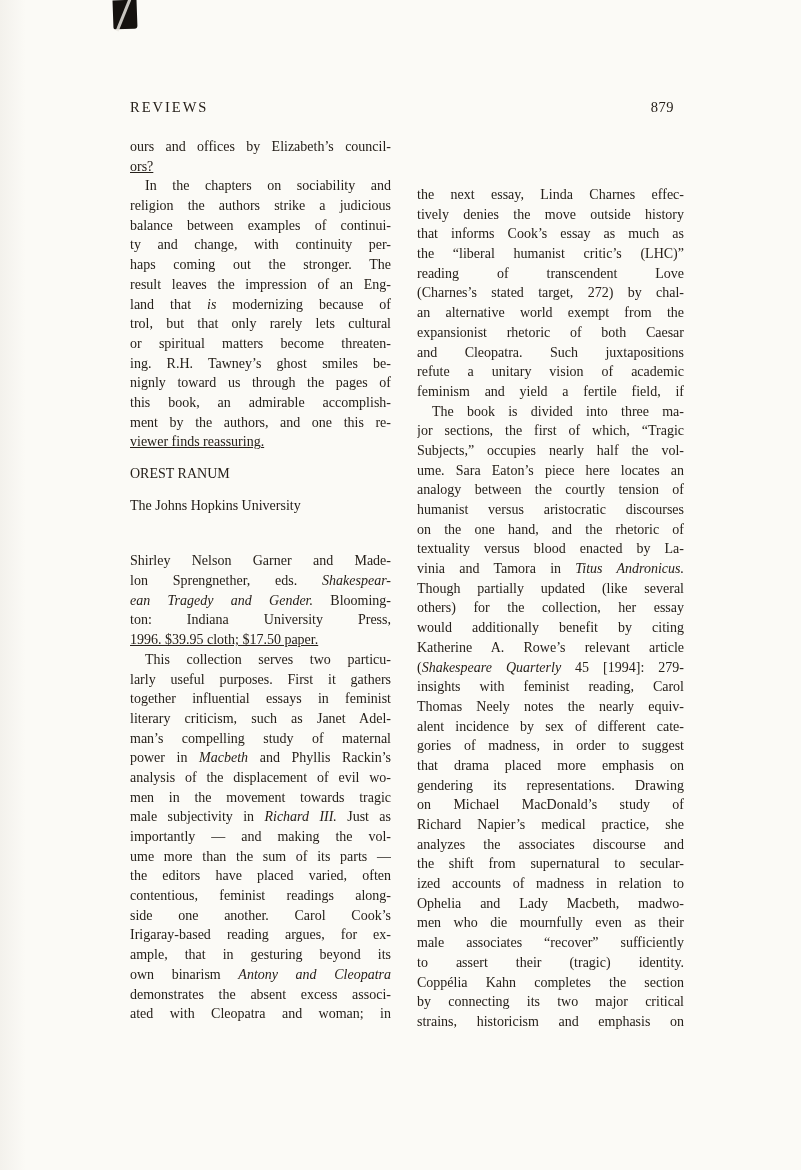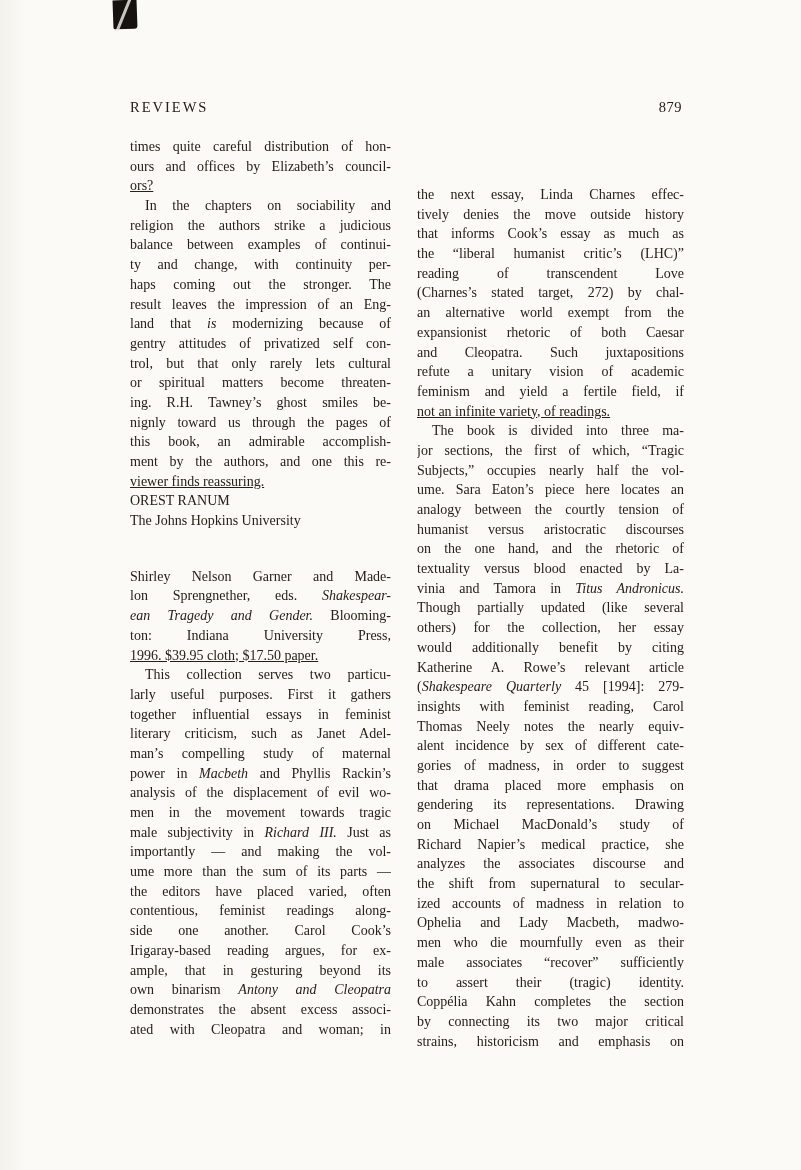--- a/index.html
+++ b/index.html
@@ -42,74 +42,72 @@
     width: 552px; height: 20px;
     font-size: 14.5px;
   }
   .running-head .title {
     display: block;
     text-align: left;
     letter-spacing: 2px;
   }
   .running-head .pageno {
     position: absolute;
-    right: 0; top: 0;
+    right: 8px; top: 0;
     letter-spacing: .5px;
   }
   .columns {
     position: absolute;
     left: 130px; top: 137px;
     width: 554px;
     display: flex;
   }
   .col { font-size: 14px; }
   .col-0 { width: 261px; margin-right: 26px; }
   .col-1 { width: 267px; margin-top: 48px; }
   .line {
     height: 19.7px;
     line-height: 19.7px;
     overflow: hidden;
     text-align: justify;
     text-align-last: justify;
   }
   .line.last { text-align-last: left; text-decoration: underline; }
   .line.indent { text-indent: 15px; }
-  .block.plain .line { text-align-last: left; }
+  .block.plain .line { text-align-last: left; margin-top: 12px; }
   .it { font-style: italic; }
 </style>
 </head>
 <body>
 
 <div class="page">
 
   <div class="scan-artifact">
     <div class="slash"></div>
   </div>
 
   <div class="running-head">
     <span class="title">REVIEWS</span>
     <span class="pageno">879</span>
   </div>
 
   <div class="columns">
     <div class="col col-0">
         <div class="block para">
-          <div class="line">times quite careful distribution of hon-</div>
           <div class="line">ours and offices by Elizabeth’s council-</div>
           <div class="line last">ors?</div>
         </div>
         <div class="block para">
           <div class="line indent">In the chapters on sociability and</div>
           <div class="line">religion the authors strike a judicious</div>
           <div class="line">balance between examples of continui-</div>
           <div class="line">ty and change, with continuity per-</div>
           <div class="line">haps coming out the stronger. The</div>
           <div class="line">result leaves the impression of an Eng-</div>
           <div class="line">land that <span class="it">is</span> modernizing because of</div>
-          <div class="line">gentry attitudes of privatized self con-</div>
           <div class="line">trol, but that only rarely lets cultural</div>
           <div class="line">or spiritual matters become threaten-</div>
           <div class="line">ing. R.H. Tawney’s ghost smiles be-</div>
           <div class="line">nignly toward us through the pages of</div>
           <div class="line">this book, an admirable accomplish-</div>
           <div class="line">ment by the authors, and one this re-</div>
           <div class="line last">viewer finds reassuring.</div>
         </div>
         <div class="block plain">
           <div class="line">OREST RANUM</div>
@@ -150,21 +148,20 @@
           <div class="line">tively denies the move outside history</div>
           <div class="line">that informs Cook’s essay as much as</div>
           <div class="line">the “liberal humanist critic’s (LHC)”</div>
           <div class="line">reading of transcendent Love</div>
           <div class="line">(Charnes’s stated target, 272) by chal-</div>
           <div class="line">an alternative world exempt from the</div>
           <div class="line">expansionist rhetoric of both Caesar</div>
           <div class="line">and Cleopatra. Such juxtapositions</div>
           <div class="line">refute a unitary vision of academic</div>
           <div class="line">feminism and yield a fertile field, if</div>
-          <div class="line last">not an infinite variety, of readings.</div>
         </div>
         <div class="block para">
           <div class="line indent">The book is divided into three ma-</div>
           <div class="line">jor sections, the first of which, “Tragic</div>
           <div class="line">Subjects,” occupies nearly half the vol-</div>
           <div class="line">ume. Sara Eaton’s piece here locates an</div>
           <div class="line">analogy between the courtly tension of</div>
           <div class="line">humanist versus aristocratic discourses</div>
           <div class="line">on the one hand, and the rhetoric of</div>
           <div class="line">textuality versus blood enacted by La-</div>

